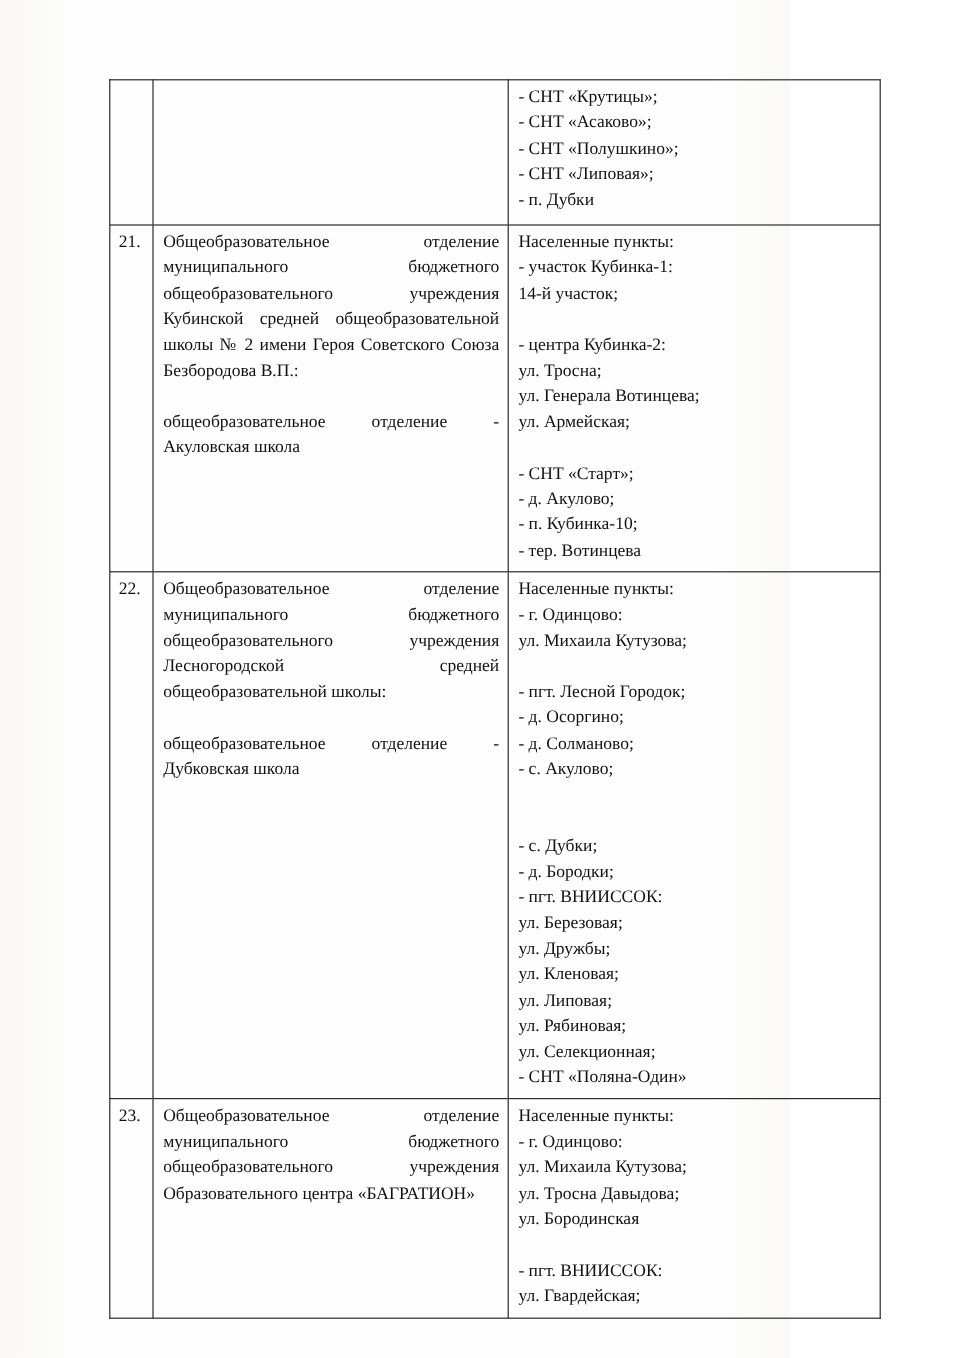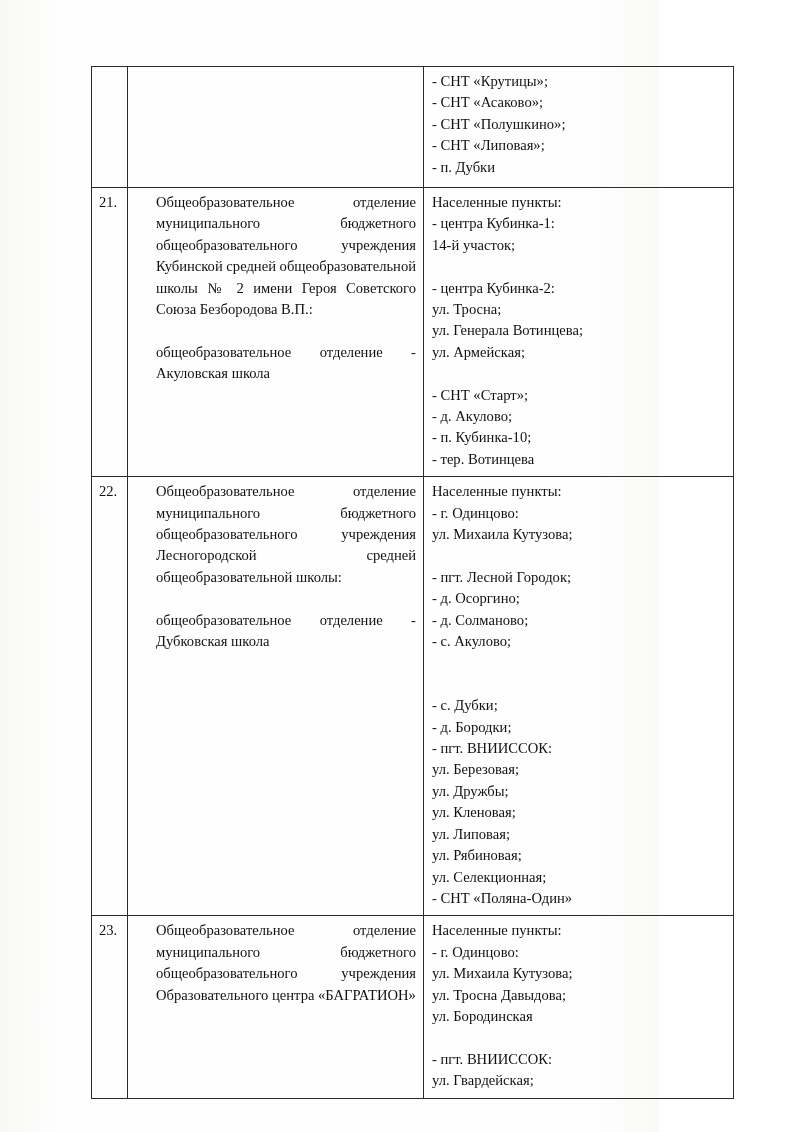--- a/index.html
+++ b/index.html
@@ -78,21 +78,20 @@
   .para {
     margin: 0;
     text-align: justify;
     text-align-last: justify;
   }
   .para + .para {
     margin-top: 21.4px;
   }
   .para.last-left {
     text-align-last: left;
-    margin-left: 20px;
   }
 
   .line {
     display: block;
     white-space: nowrap;
   }
   .spacer {
     display: block;
     height: 21.4px;
   }
@@ -126,21 +125,21 @@
       </tr>
 
       <tr>
         <td class="num">21.</td>
         <td class="name">
           <p class="para last-left">Общеобразовательное отделение муниципального бюджетного общеобразовательного учреждения Кубинской средней общеобразовательной школы № 2 имени Героя Советского Союза Безбородова В.П.:</p>
           <p class="para last-left">общеобразовательное отделение - Акуловская школа</p>
         </td>
         <td class="places">
           <span class="line">Населенные пункты:</span>
-          <span class="line">- центра Кубинка-1:</span>
+          <span class="line">- участок Кубинка-1:</span>
           <span class="line">14-й участок;</span>
           <span class="spacer"></span>
           <span class="line">- центра Кубинка-2:</span>
           <span class="line">ул. Тросна;</span>
           <span class="line">ул. Генерала Вотинцева;</span>
           <span class="line">ул. Армейская;</span>
           <span class="spacer"></span>
           <span class="line">- СНТ «Старт»;</span>
           <span class="line">- д. Акулово;</span>
           <span class="line">- п. Кубинка-10;</span>

